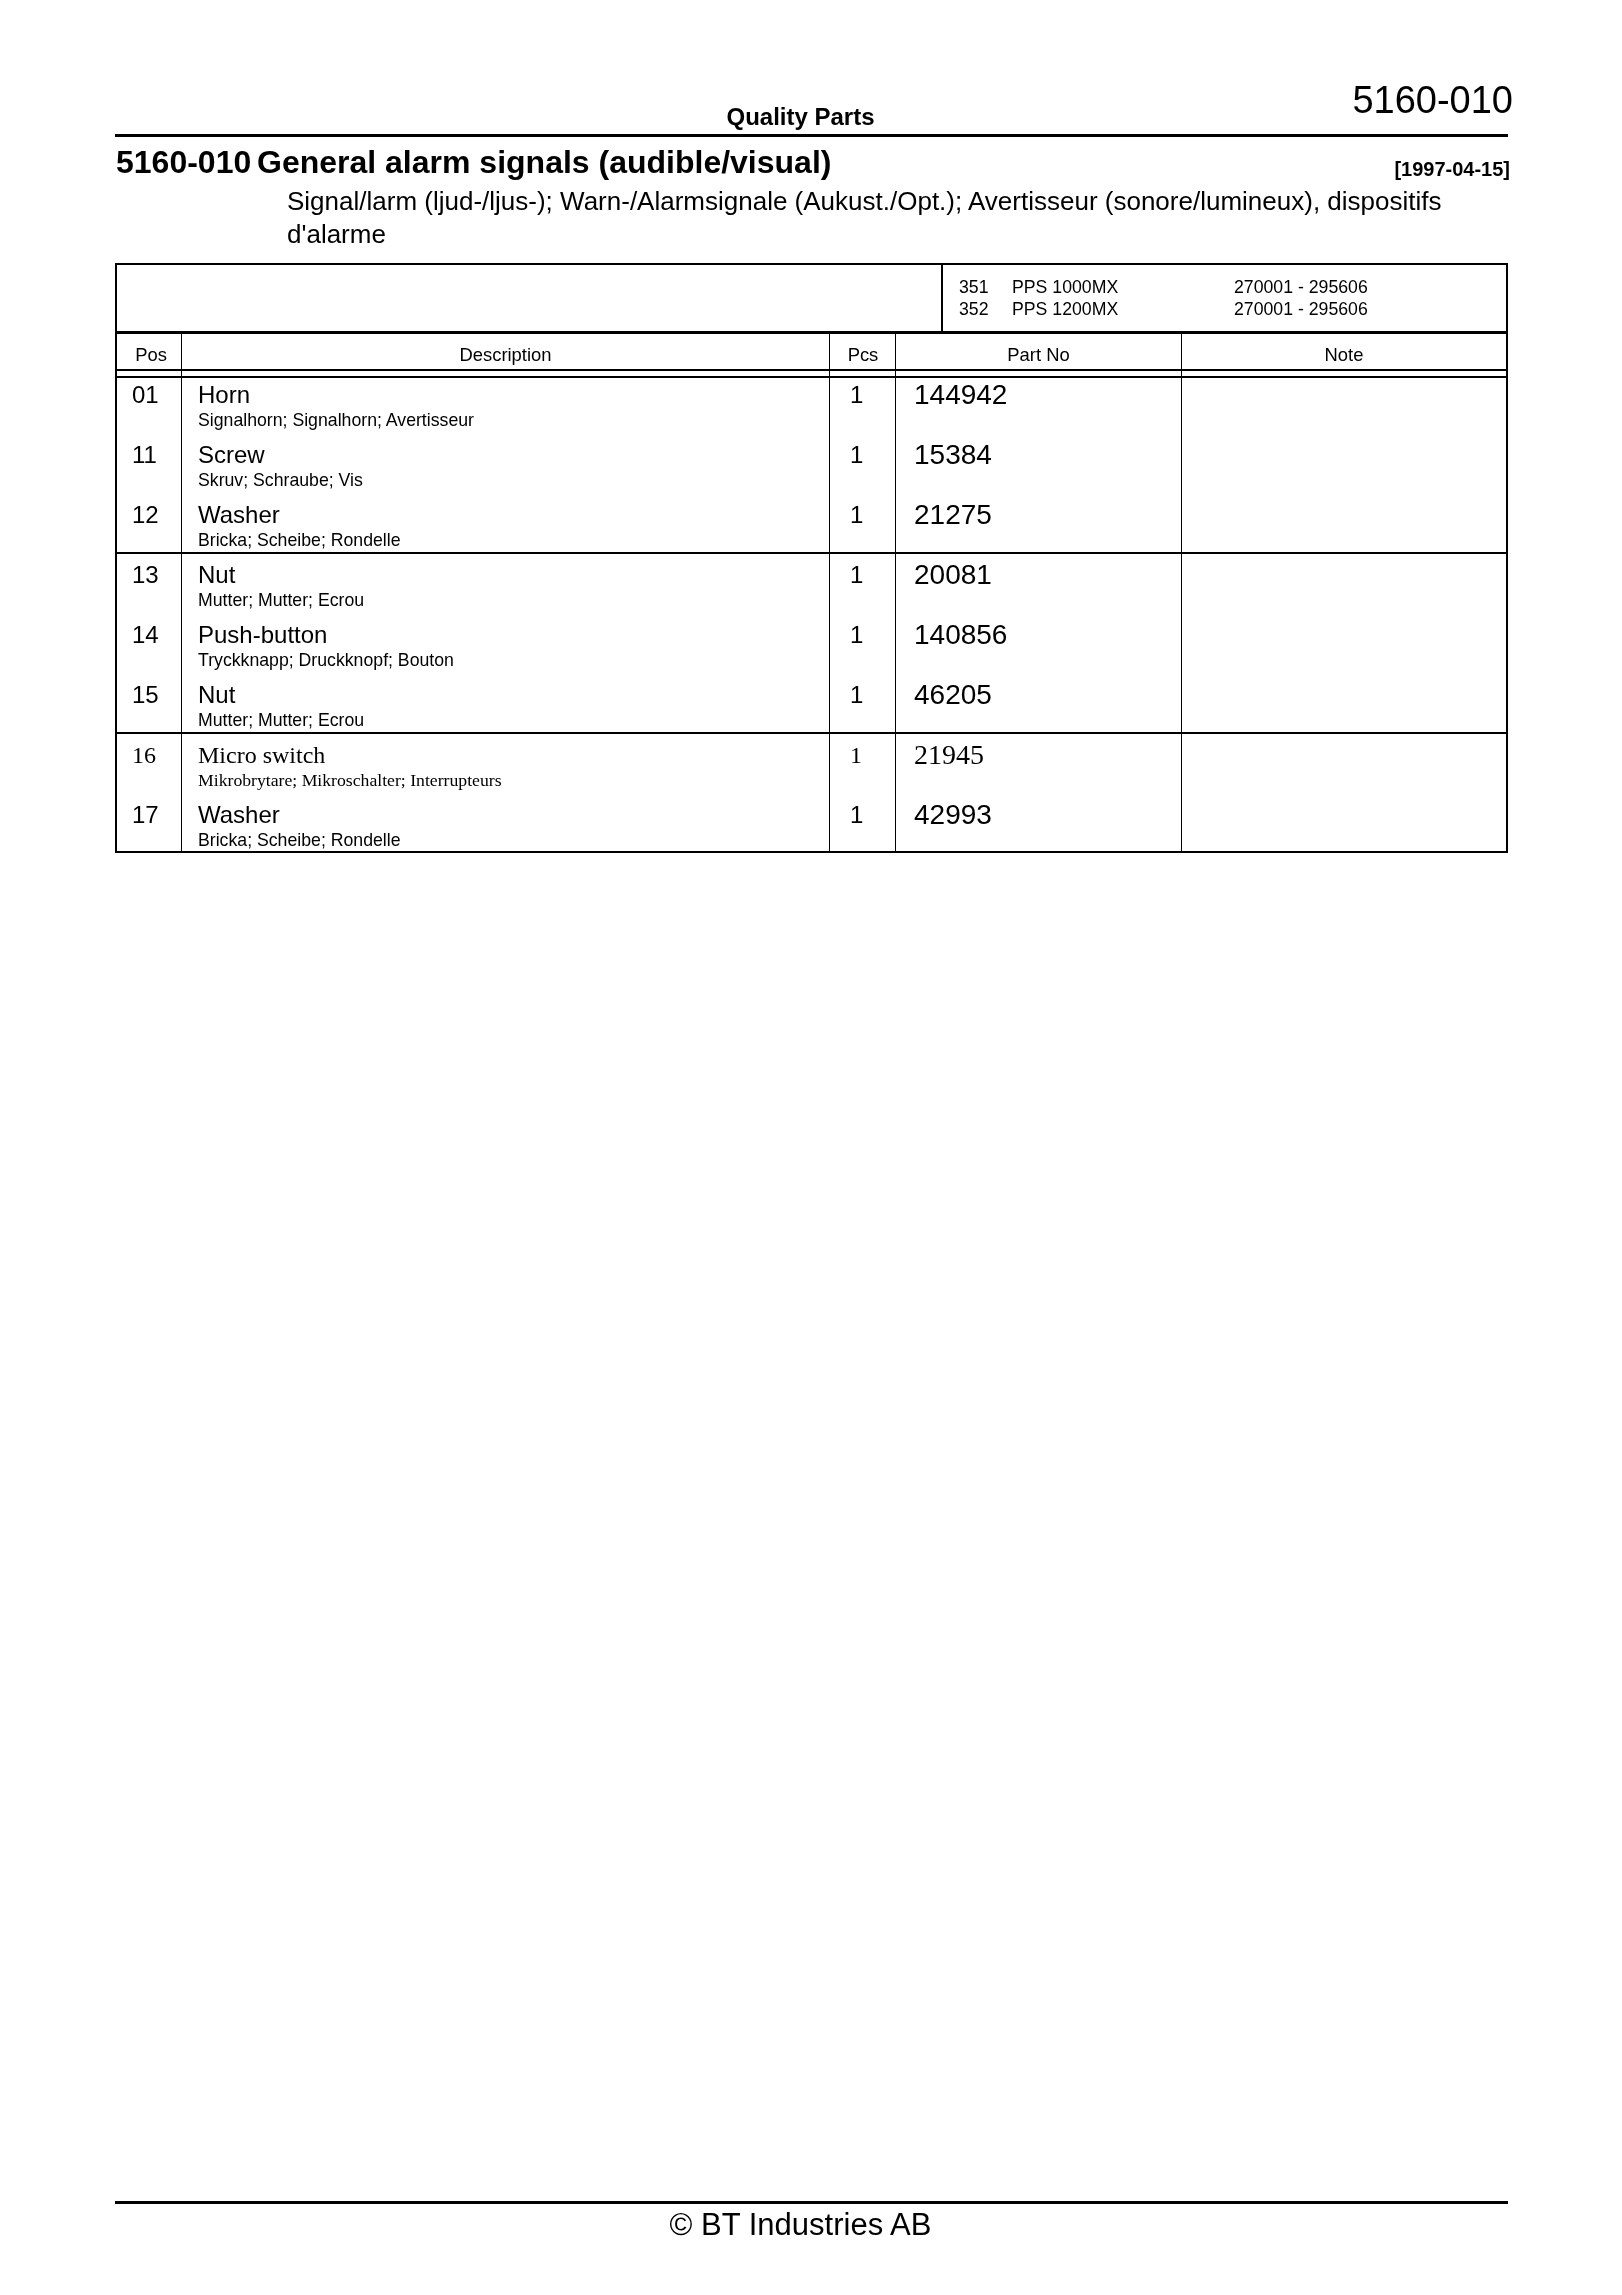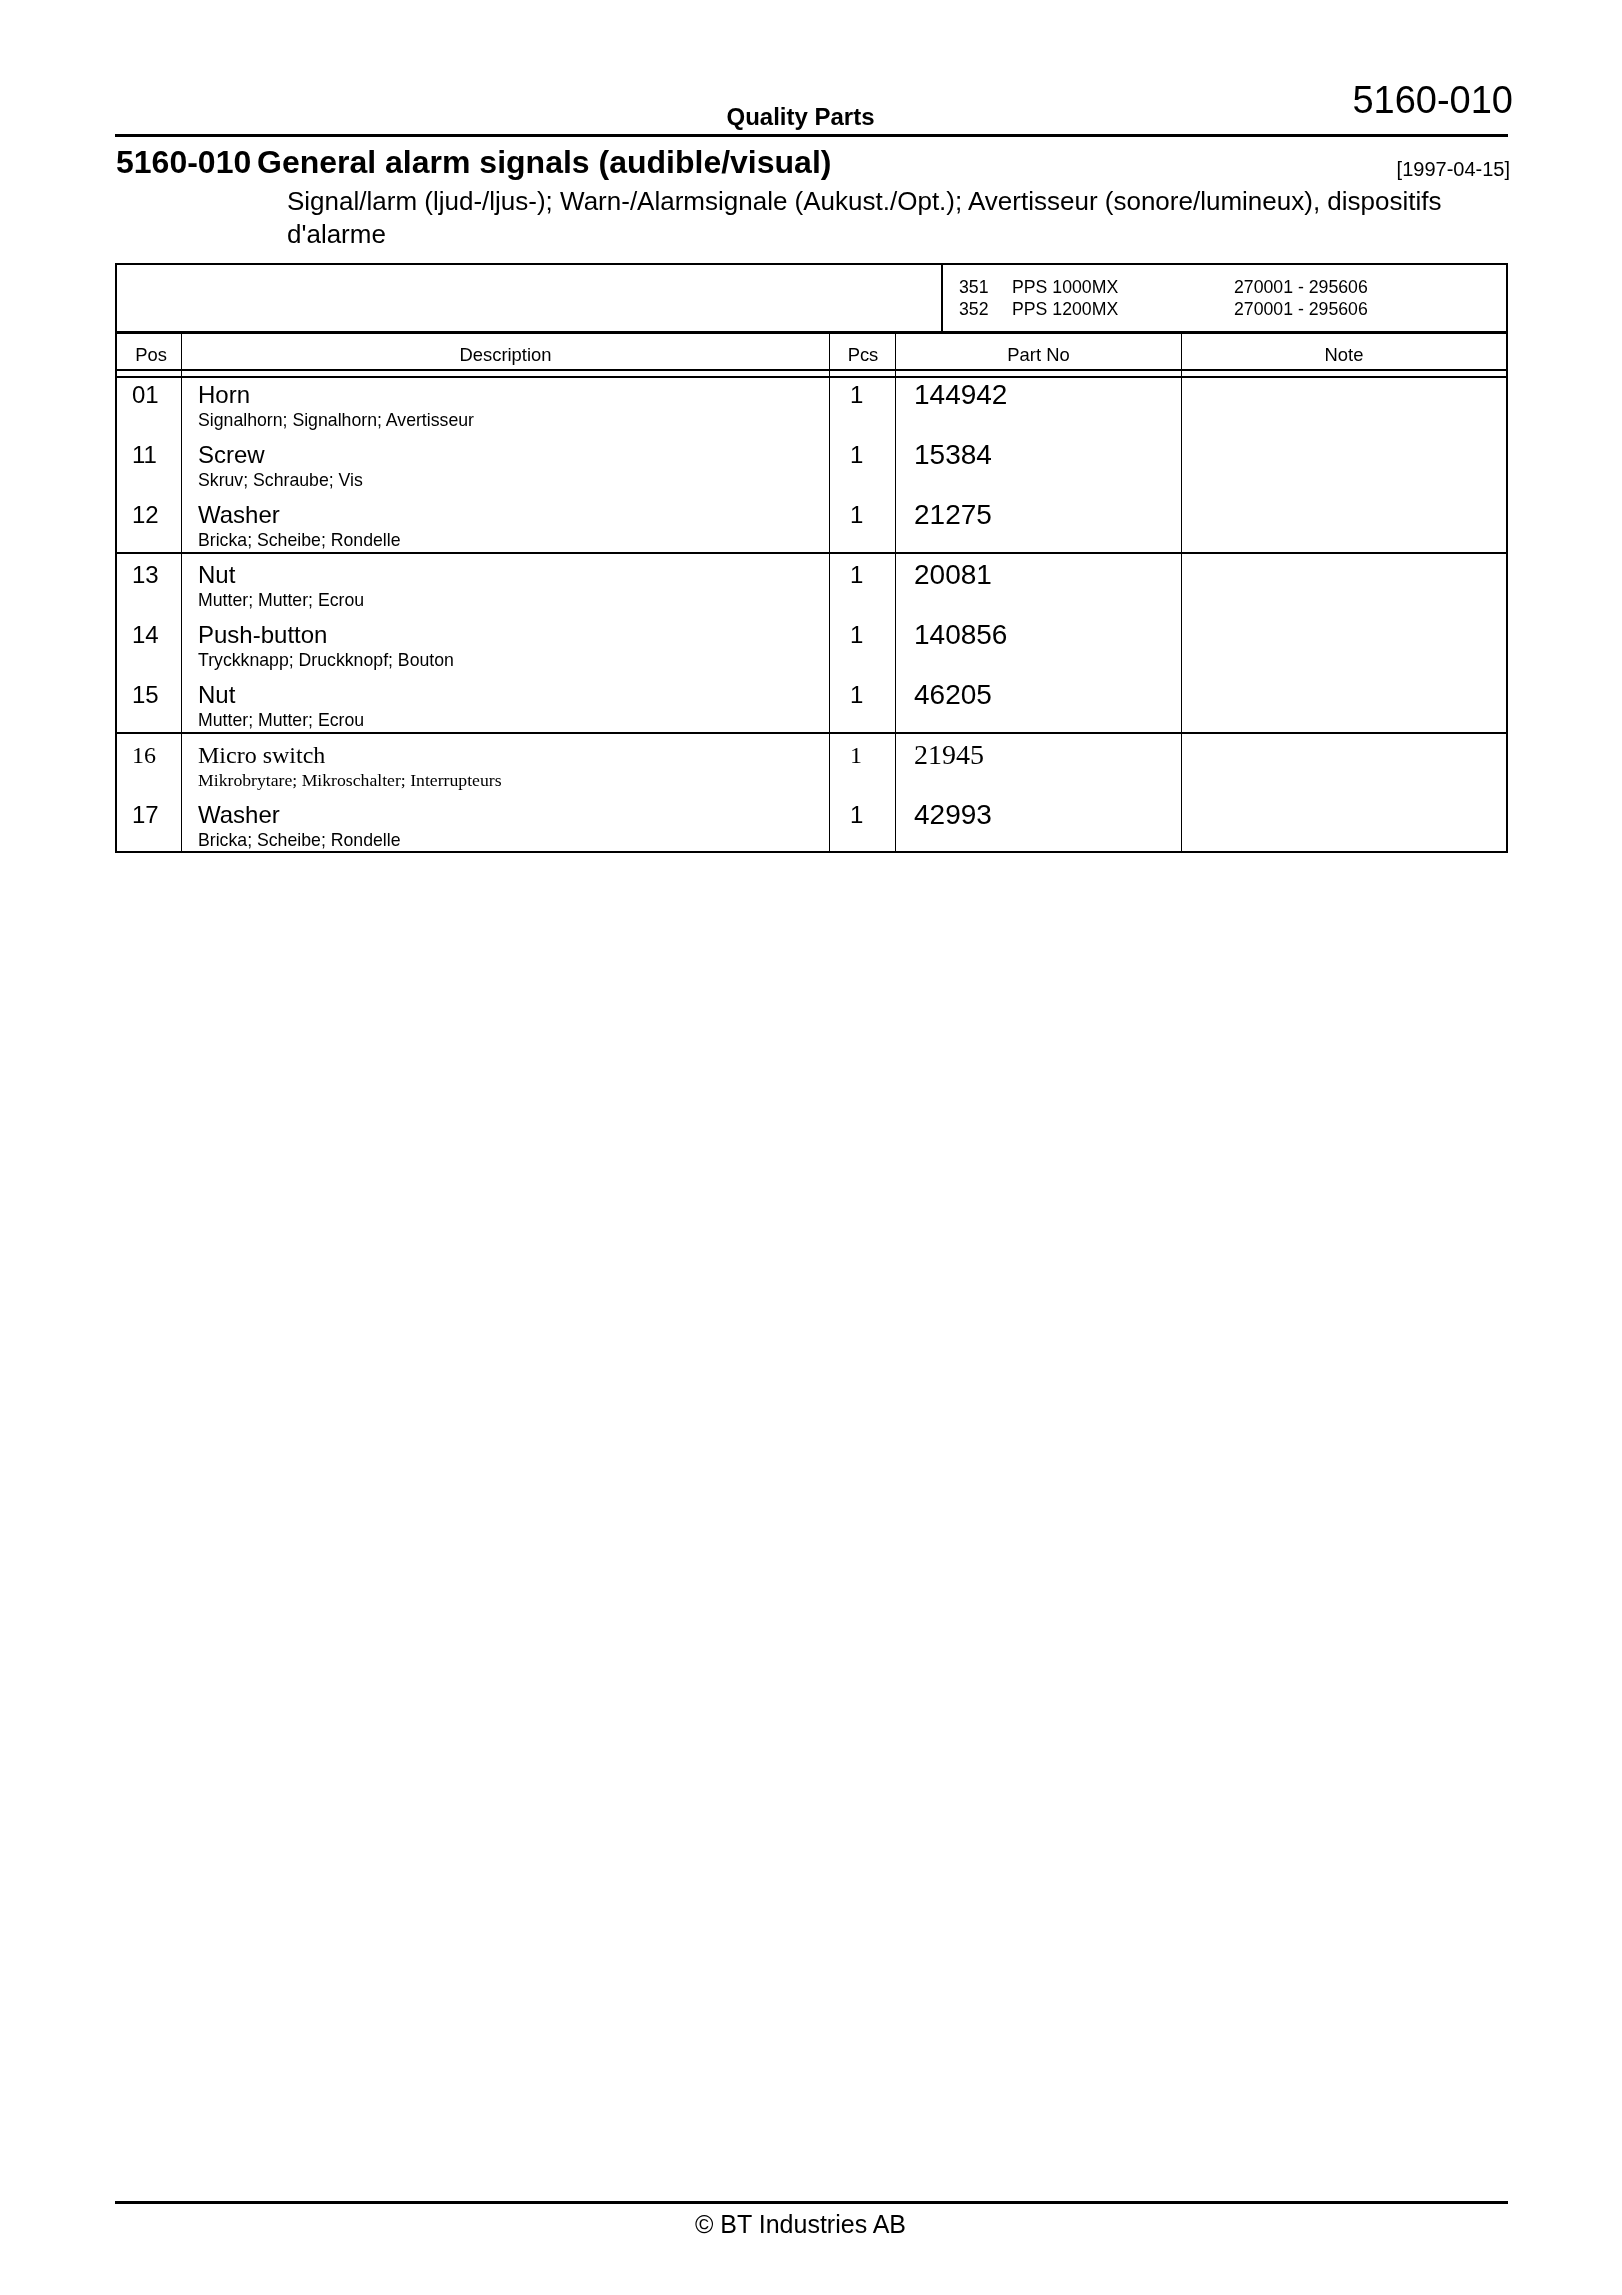--- a/index.html
+++ b/index.html
@@ -10,21 +10,21 @@
   .abs { position: absolute; }
 
   
   .hdr-center { left: 613px; width: 375px; top: 102px; text-align: center;
     font-weight: bold; font-size: 24px; line-height: 30px; }
   .hdr-code { right: 109px; top: 78px; font-size: 38px; line-height: 44px; }
   .hdr-rule { left: 115px; width: 1393px; top: 134px; height: 2.7px; background: #000; }
 
   .sec-code { left: 116px; top: 143px; font-weight: bold; font-size: 32px; line-height: 38px; }
   .sec-title { left: 257px; top: 143px; font-weight: bold; font-size: 32px; line-height: 38px; }
-  .sec-date { right: 112px; top: 157px; font-weight: normal; font-size: 20px; line-height: 24.5px; }
+  .sec-date { right: 112px; top: 157px; font-weight: bold; font-size: 20px; line-height: 24.5px; }
   .sec-sub { left: 287px; top: 185px; width: 1223px; font-size: 26px; line-height: 33px; }
 
   
   .tbl { left: 115px; top: 263px; width: 1393px; height: 590px;
     border: 2.7px solid #000; box-sizing: border-box; }
   .hline { position: absolute; background: #000; }
   .vline { position: absolute; background: #000; }
 
   .model-line { position: absolute; font-size: 17.7px; line-height: 22px; }
 
@@ -34,21 +34,21 @@
   .cell { position: absolute; }
   .c-pos { left: 15px; top: 0; font-size: 24px; line-height: 30px; }
   .c-name { left: 81px; top: 0; font-size: 24px; line-height: 30px; }
   .c-trans { left: 81px; top: 29px; font-size: 17.7px; line-height: 22px; }
   .c-pcs { left: 733px; top: 0; font-size: 24px; line-height: 30px; }
   .c-part { left: 797px; top: 0; font-size: 28px; line-height: 30px; }
 
   
   .ftr-rule { left: 115px; width: 1393px; top: 2201px; height: 2.7px; background: #000; }
   .ftr-text { left: 613px; width: 375px; top: 2208px; text-align: center;
-    font-size: 25px; line-height: 33px; }
+    font-size: 31px; line-height: 33px; }
 </style>
 </head>
 <body>
 
 <div class="abs hdr-center">Quality Parts</div>
 <div class="abs hdr-code">5160-010</div>
 <div class="abs hdr-rule"></div>
 
 <div class="abs sec-code">5160-010</div>
 <div class="abs sec-title">General alarm signals (audible/visual)</div>

